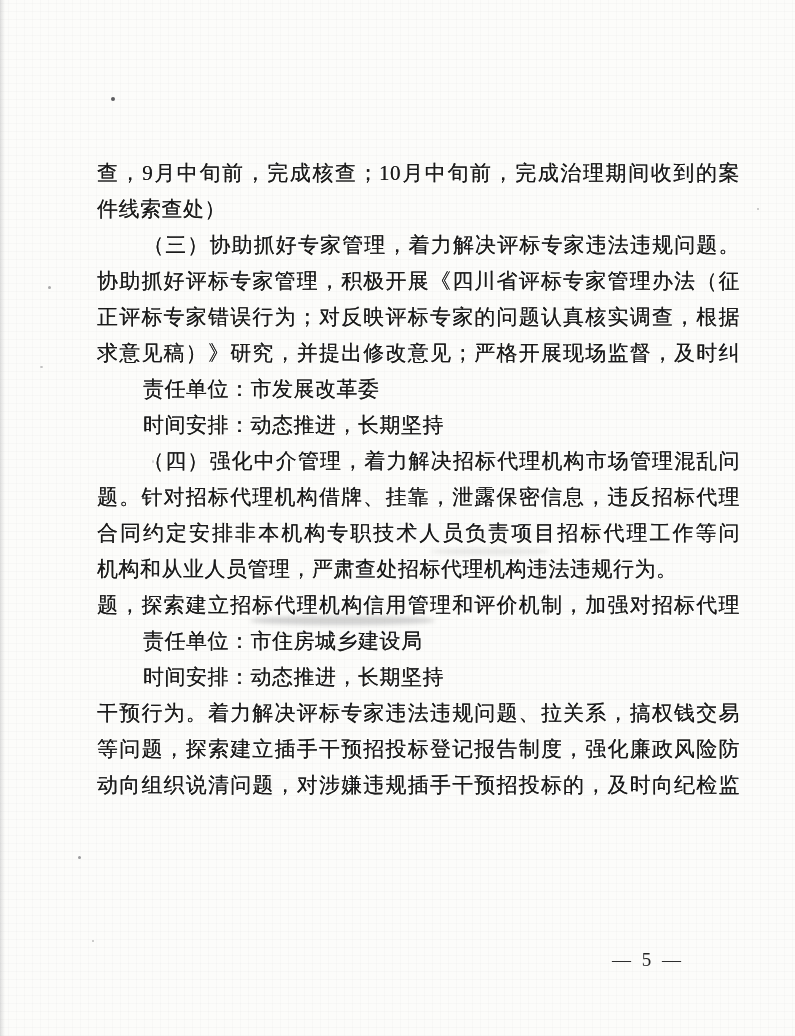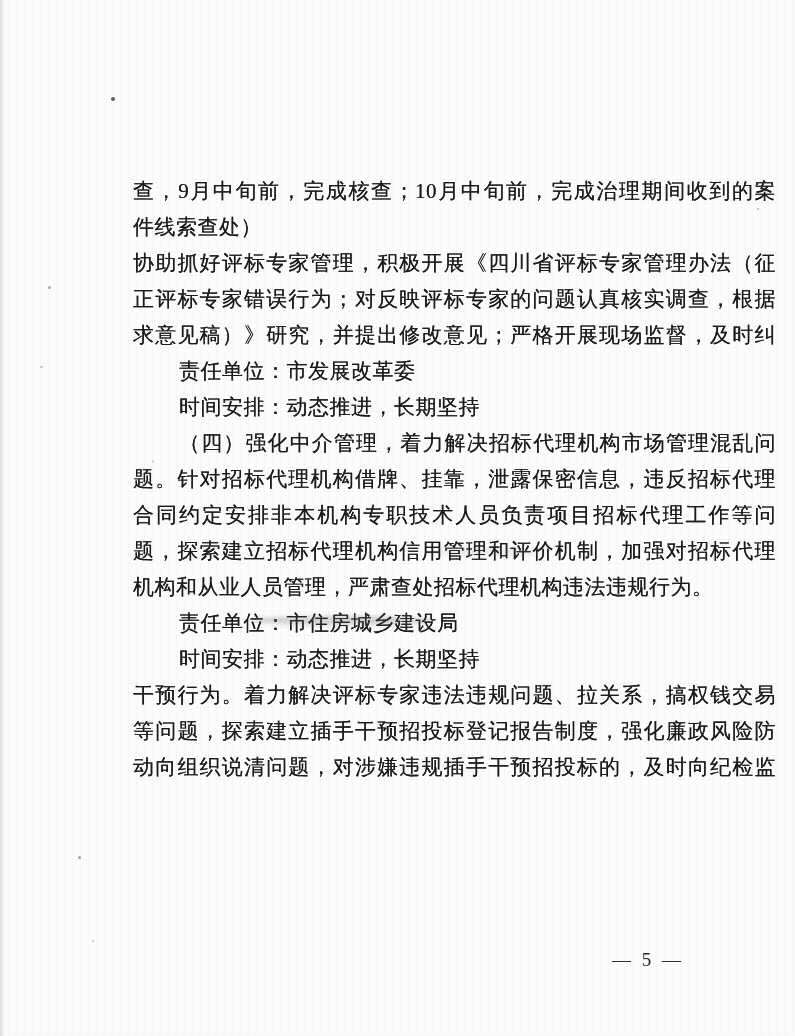--- a/index.html
+++ b/index.html
@@ -26,23 +26,22 @@
   }
   .edge-shade {
     position: absolute;
     left: 0; top: 0; bottom: 0;
     width: 5px;
     background: linear-gradient(90deg, rgba(90,90,95,0.18), rgba(90,90,95,0));
   }
   .doc-body {
     position: absolute;
     left: 97px;
-    top: 173px;
+    top: 155px;
     width: 643px;
-    margin-left: 36px;
   }
   .line {
     height: 36px;
     line-height: 36px;
     font-size: 21px;
     letter-spacing: 0.5px;
     white-space: nowrap;
     color: #1b1b1b;
     text-shadow: 0 0 0.6px rgba(20,20,20,0.85);
   }
@@ -95,30 +94,31 @@
 </head>
 <body>
 
 <div class="page">
 
   <div class="edge-shade"></div>
 
   <div class="doc-body">
     <div class="line full">查，9月中旬前，完成核查；10月中旬前，完成治理期间收到的案</div>
     <div class="line">件线索查处）</div>
+    <div class="line full indent">（三）协助抓好专家管理，着力解决评标专家违法违规问题。</div>
     <div class="line full">协助抓好评标专家管理，积极开展《四川省评标专家管理办法（征</div>
     <div class="line full">正评标专家错误行为；对反映评标专家的问题认真核实调查，根据</div>
     <div class="line full">求意见稿）》研究，并提出修改意见；严格开展现场监督，及时纠</div>
     <div class="line indent">责任单位：市发展改革委</div>
     <div class="line indent">时间安排：动态推进，长期坚持</div>
     <div class="line full indent">（四）强化中介管理，着力解决招标代理机构市场管理混乱问</div>
     <div class="line full">题。针对招标代理机构借牌、挂靠，泄露保密信息，违反招标代理</div>
     <div class="line full">合同约定安排非本机构专职技术人员负责项目招标代理工作等问</div>
+    <div class="line">机构和从业人员管理，严肃查处招标代理机构违法违规行为。</div>
     <div class="line full">题，探索建立招标代理机构信用管理和评价机制，加强对招标代理</div>
-    <div class="line">机构和从业人员管理，严肃查处招标代理机构违法违规行为。</div>
     <div class="line indent">责任单位：市住房城乡建设局</div>
     <div class="line indent">时间安排：动态推进，长期坚持</div>
     <div class="line full">干预行为。着力解决评标专家违法违规问题、拉关系，搞权钱交易</div>
     <div class="line full">等问题，探索建立插手干预招投标登记报告制度，强化廉政风险防</div>
     <div class="line full">动向组织说清问题，对涉嫌违规插手干预招投标的，及时向纪检监</div>
   </div>
 
   <div class="page-number">— 5 —</div>
 
   <i class="smudge smudge-1"></i>

